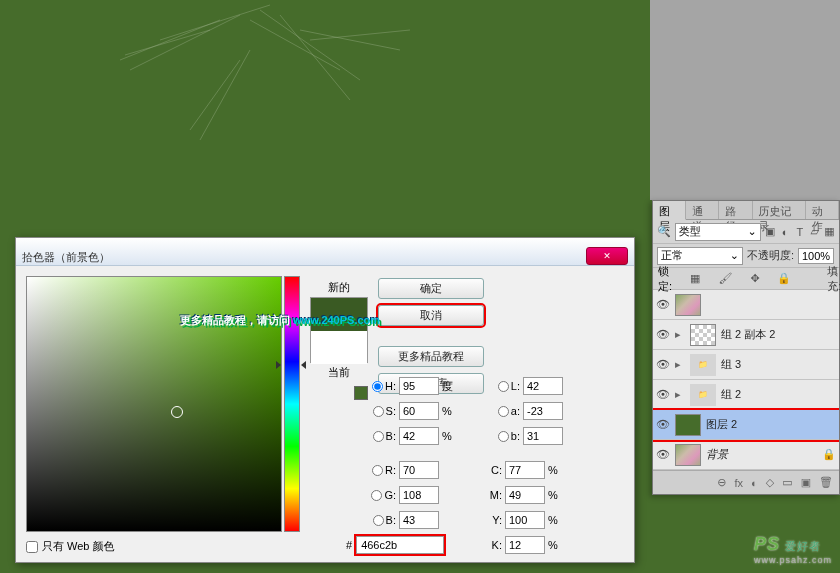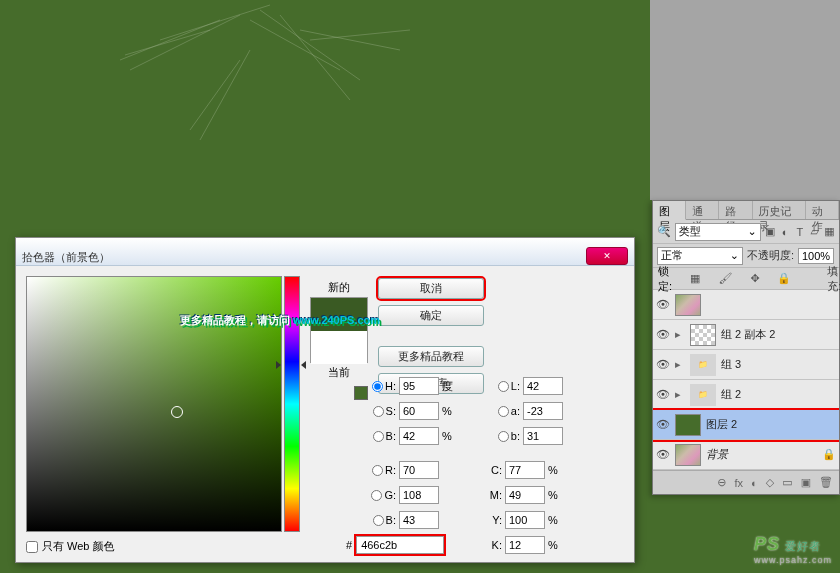--- a/index.html
+++ b/index.html
@@ -108,22 +108,22 @@
       <div class="swbox">
         <div class="sw-new"></div>
         <div class="sw-cur"></div>
       </div>
       <div>当前</div>
       <div class="small-sw"></div>
     </div>
 
     <div style="display:flex;flex-direction:column;gap:8px">
       <div class="btn-col">
+        <div class="ps-btn">确定</div>
         <div class="ps-btn hl-red">取消</div>
-        <div class="ps-btn">确定</div>
         <div style="height:8px"></div>
         <div class="ps-btn">更多精品教程</div>
         <div class="ps-btn">颜色库</div>
       </div>
     </div>
   </div>
 
   <div style="position:absolute;left:340px;top:138px;display:flex;gap:24px">
     <div class="num-col">
       <div class="num-row">

